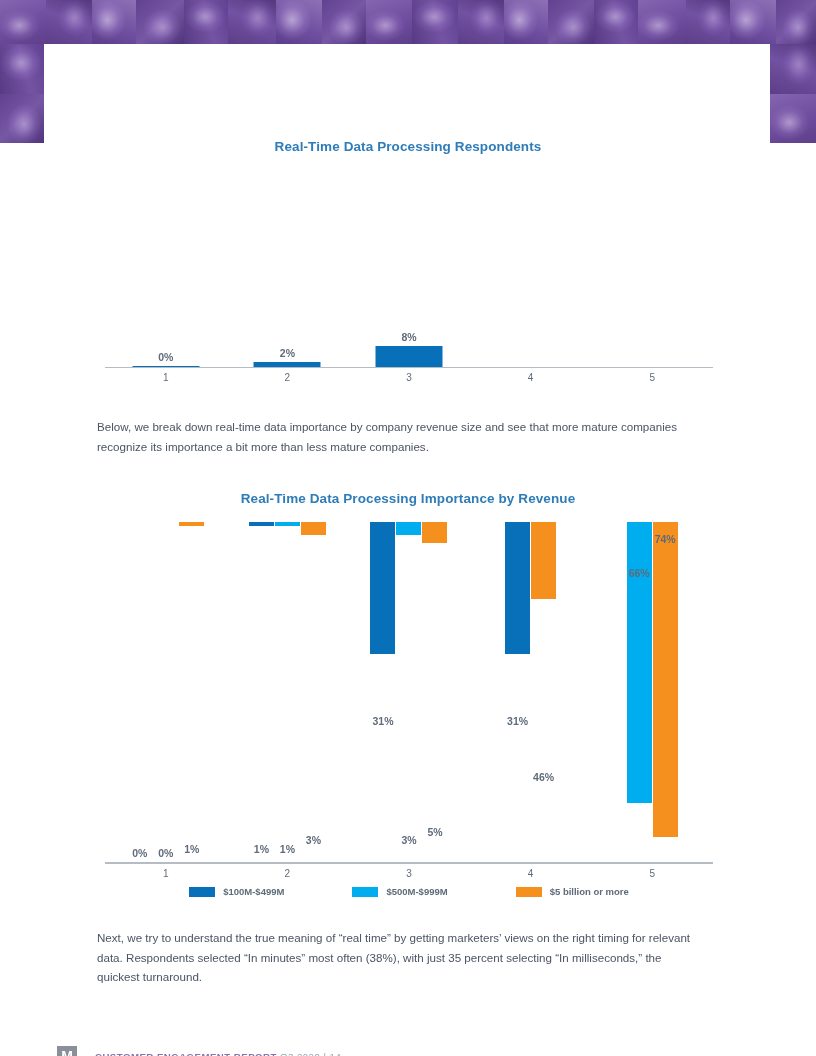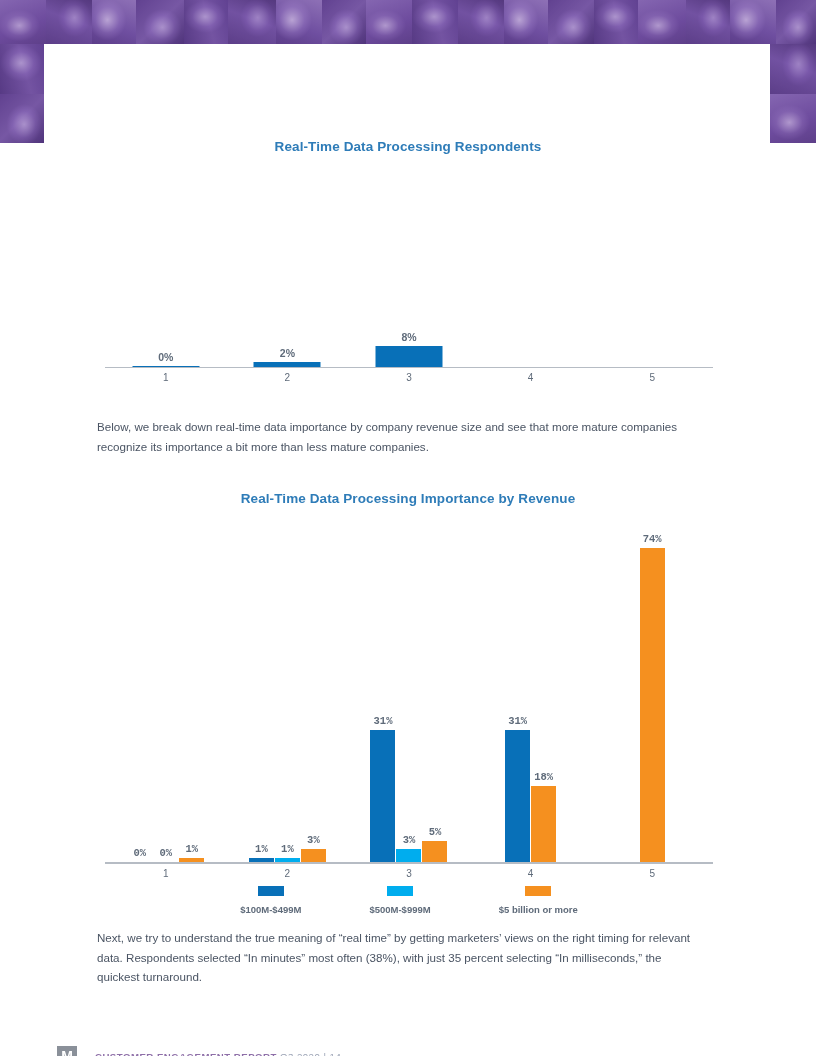--- a/index.html
+++ b/index.html
@@ -186,22 +186,21 @@
     display: flex;
     align-items: flex-end;
     justify-content: center;
     gap: 1px;
   }
   .c2-barwrap {
     position: relative;
     width: 25px;
     height: 340px;
     display: flex;
-    align-items: flex-end;
-    font-family: Liberation Mono, monospace;
+    align-items: flex-start;
   }
   .c2-bar {
     width: 25px;
     background: #0870b8;
   }
   .c2-bar.s1 { background: #0870b8; }
   .c2-bar.s2 { background: #00adee; }
   .c2-bar.s3 { background: #f5901f; }
   .c2-val {
     position: absolute;
@@ -228,21 +227,20 @@
     top: 842px;
     width: 608px;
     display: flex;
     justify-content: center;
     gap: 68px;
   }
   .legend-item {
     display: flex;
     align-items: center;
     gap: 8px;
-    flex-direction: column;
   }
   .legend-swatch {
     width: 26px;
     height: 10px;
     flex: 0 0 auto;
   }
   .legend-label {
     font-size: 9.5px;
     font-weight: bold;
     color: #5f6b7a;
@@ -452,26 +450,30 @@
           </div>
         </div>
         <div class="c2-group" style="left: 364.8px;">
           <div class="c2-bars">
             <div class="c2-barwrap">
               <div class="c2-bar s1" style="height: 131.75px; background: rgb(8, 112, 184);"></div>
               <div class="c2-val" style="bottom: 134.75px;">31%</div>
             </div>
             <div class="c2-barwrap">
               <div class="c2-bar s3" style="height: 76.5px; background: rgb(245, 144, 31);"></div>
-              <div class="c2-val" style="bottom: 79.5px;">18%</div>
+              <div class="c2-val" style="bottom: 79.5px;">46%</div>
             </div>
           </div>
         </div>
         <div class="c2-group" style="left: 486.4px;">
           <div class="c2-bars">
+            <div class="c2-barwrap">
+              <div class="c2-bar s2" style="height: 280.5px; background: rgb(0, 173, 238);"></div>
+              <div class="c2-val" style="bottom: 283.5px;">66%</div>
+            </div>
             <div class="c2-barwrap">
               <div class="c2-bar s3" style="height: 314.5px; background: rgb(245, 144, 31);"></div>
               <div class="c2-val" style="bottom: 317.5px;">74%</div>
             </div>
           </div>
         </div>
       </div>
     <div class="c2-axis"></div>
     <div id="c2-ticks">
         <div class="c2-tick" style="left: 0px;">1</div>

